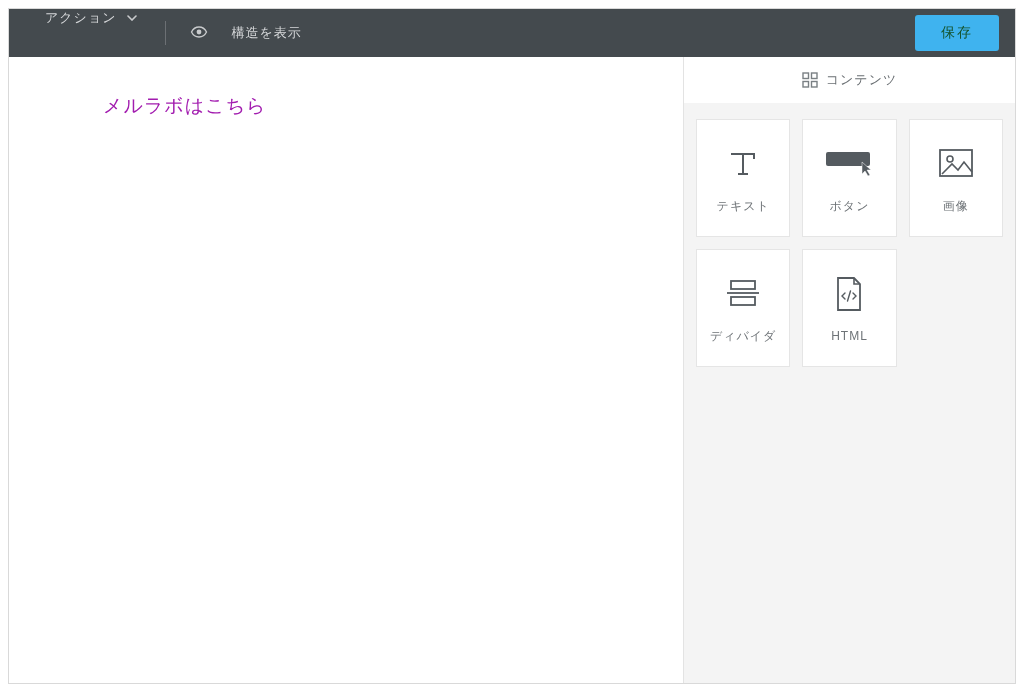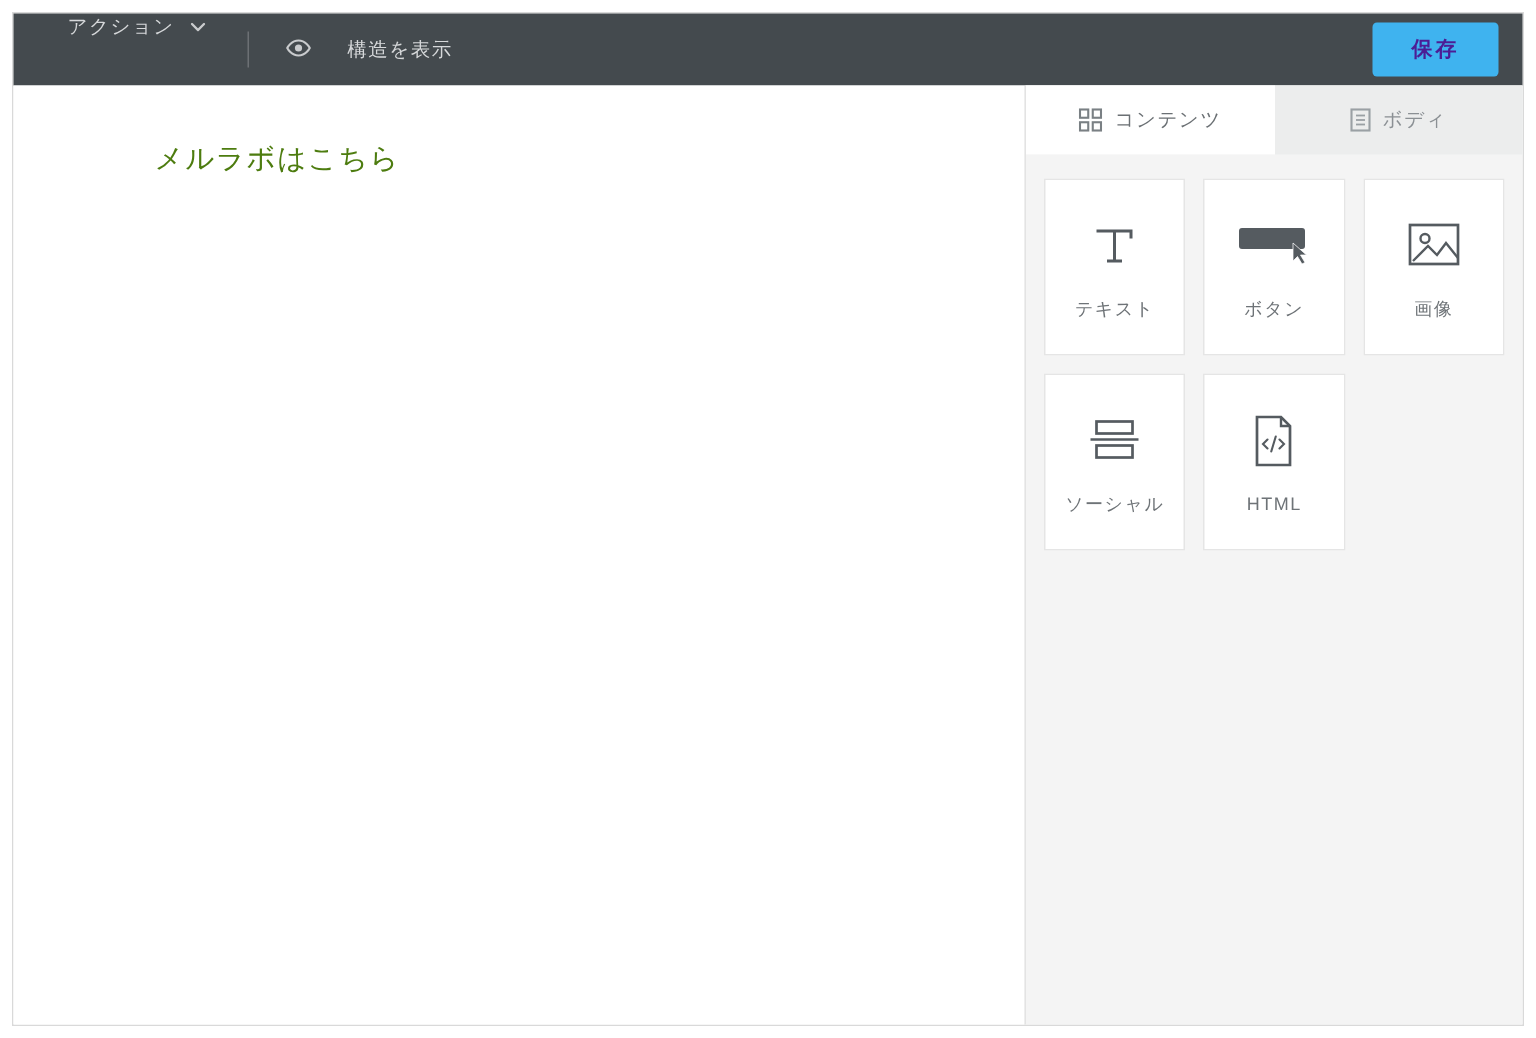--- a/index.html
+++ b/index.html
@@ -47,42 +47,42 @@
   align-items: center;
   gap: 24px;
   padding: 0 24px;
   height: 100%;
   cursor: pointer;
   letter-spacing: 1px;
 }
 .toolbar-spacer { flex: 1; }
 .save-btn {
   background: #3fb3ef;
-  color: #4c1d95;
+  color: #14532d;
   border: none;
   font-size: 14px;
-  font-weight: 700;
+  font-weight: 400;
   padding: 9px 26px;
   border-radius: 3px;
   margin-right: 16px;
   cursor: pointer;
   letter-spacing: 2px;
 }
 .main {
   flex: 1;
   display: flex;
   min-height: 0;
 }
 .canvas {
   flex: 1;
   background: #fff;
   padding: 36px 0 0 94px;
 }
 .canvas-text {
-  color: #4d7c0f;
+  color: #a21caf;
   font-size: 19px;
   letter-spacing: 1px;
 }
 .sidepanel {
   width: 332px;
   background: #f4f4f4;
   border-left: 1px solid #e3e3e3;
   display: flex;
   flex-direction: column;
 }
@@ -178,31 +178,20 @@
           <span class="tab-icon">
             <svg width="16" height="16" viewBox="0 0 16 16">
                 <rect x="1" y="1" width="5.5" height="5.5" fill="none" stroke="#7a8084" stroke-width="1.4"></rect>
                 <rect x="9.5" y="1" width="5.5" height="5.5" fill="none" stroke="#7a8084" stroke-width="1.4"></rect>
                 <rect x="1" y="9.5" width="5.5" height="5.5" fill="none" stroke="#7a8084" stroke-width="1.4"></rect>
                 <rect x="9.5" y="9.5" width="5.5" height="5.5" fill="none" stroke="#7a8084" stroke-width="1.4"></rect>
               </svg>
           </span>
           <span>コンテンツ</span>
         </div>
-        <div class="tab">
-          <span class="tab-icon">
-            <svg width="14" height="16" viewBox="0 0 14 16">
-                <rect x="1" y="1" width="12" height="14" fill="none" stroke="#9aa0a4" stroke-width="1.4"></rect>
-                <line x1="4" y1="5" x2="10" y2="5" stroke="#9aa0a4" stroke-width="1.2"></line>
-                <line x1="4" y1="8" x2="10" y2="8" stroke="#9aa0a4" stroke-width="1.2"></line>
-                <line x1="4" y1="11" x2="10" y2="11" stroke="#9aa0a4" stroke-width="1.2"></line>
-              </svg>
-          </span>
-          <span>ボディ</span>
-        </div>
       </div>
 
       <div class="tiles">
 
         <div class="tile">
           <div class="tile-icon">
             <svg width="34" height="34" viewBox="0 0 34 34">
                 <path d="M6 8 H28 V12 M17 8 V28 M13 28 H21" stroke="#555b60" stroke-width="2" fill="none" stroke-linecap="square"></path>
               </svg>
           </div>
@@ -231,21 +220,21 @@
         </div>
 
         <div class="tile">
           <div class="tile-icon">
             <svg width="36" height="28" viewBox="0 0 36 28">
                 <rect x="6" y="2" width="24" height="8" fill="none" stroke="#555b60" stroke-width="1.8"></rect>
                 <line x1="2" y1="14" x2="34" y2="14" stroke="#555b60" stroke-width="1.8"></line>
                 <rect x="6" y="18" width="24" height="8" fill="none" stroke="#555b60" stroke-width="1.8"></rect>
               </svg>
           </div>
-          <div class="tile-label">ソーシャル</div>
+          <div class="tile-label">ディバイダ</div>
         </div>
 
 
         <div class="tile">
           <div class="tile-icon">
             <svg width="30" height="36" viewBox="0 0 30 36">
                 <path d="M4 2 H20 L26 8 V34 H4 Z" fill="none" stroke="#555b60" stroke-width="1.8"></path>
                 <path d="M20 2 V8 H26" fill="none" stroke="#555b60" stroke-width="1.6"></path>
                 <path d="M11 17 L8 20 L11 23 M19 17 L22 20 L19 23 M16.5 15 L13.5 25" fill="none" stroke="#555b60" stroke-width="1.4" stroke-linecap="round"></path>
               </svg>

